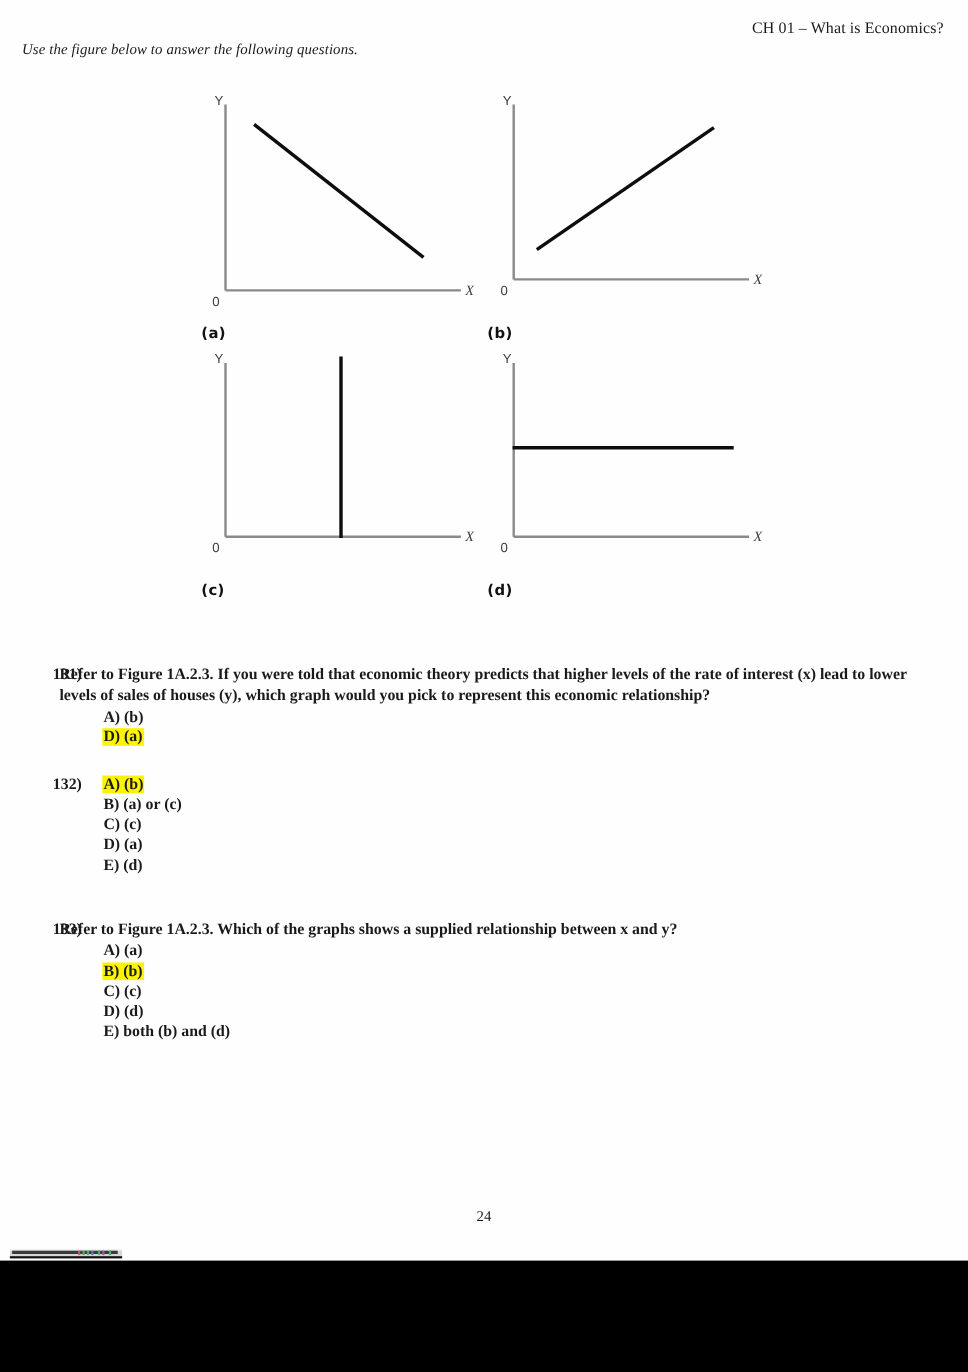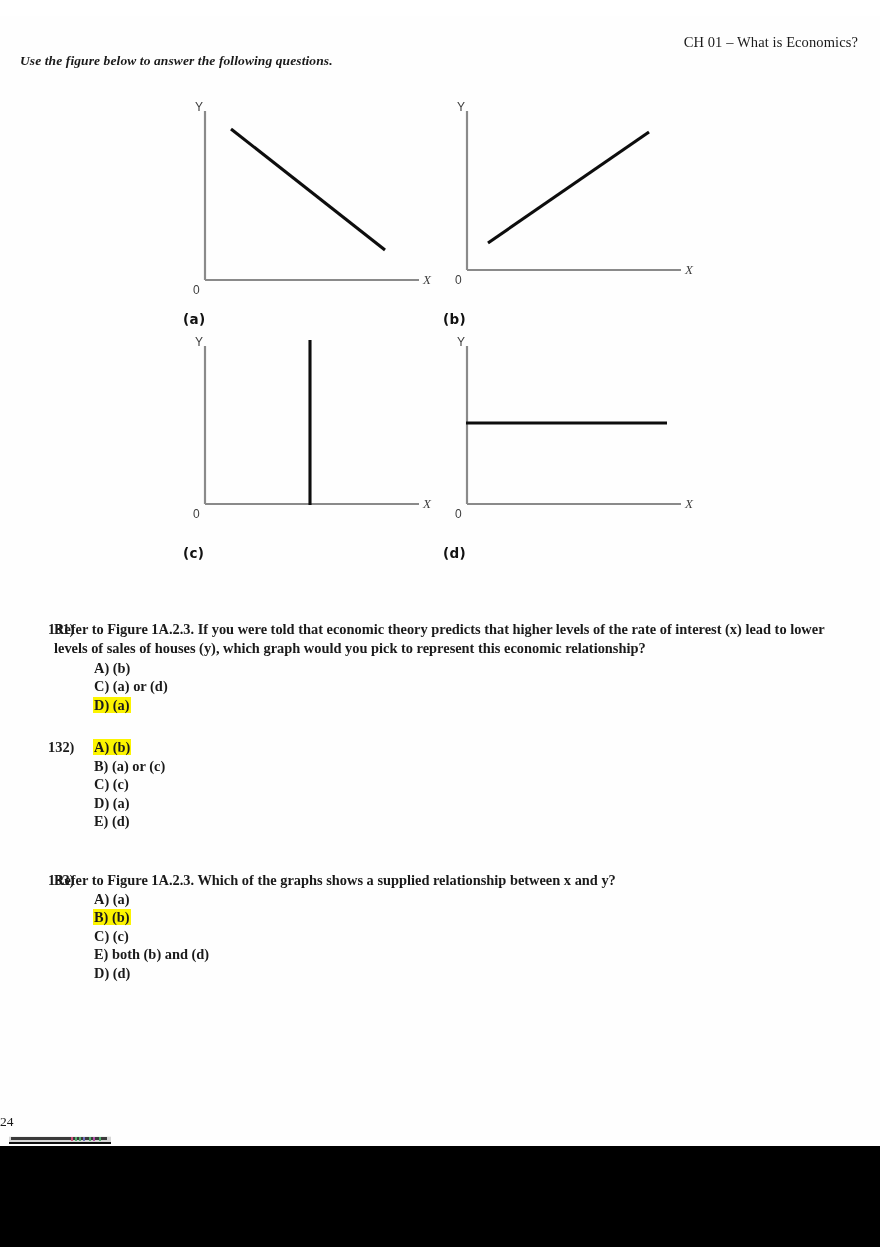--- a/index.html
+++ b/index.html
@@ -11,21 +11,21 @@
     height: 1247px;
     background: #ffffff;
     font-family: "Liberation Serif", "DejaVu Serif", serif;
     color: #1a1a1a;
     position: relative;
     overflow: hidden;
   }
 
   .page {
     position: absolute;
-    left: 0; top: 16px;
+    left: 0; top: 0;
     width: 880px;
     height: 1146px;
     background: #fefefe;
   }
 
   
   .header-right {
     position: absolute;
     right: 22px;
     top: 18px;
@@ -33,21 +33,20 @@
     letter-spacing: .1px;
     white-space: nowrap;
   }
   .intro-line {
     position: absolute;
     left: 20px;
     top: 37px;
     font-style: italic;
     font-size: 13.5px;
     letter-spacing: .1px;
-    font-weight: bold;
   }
 
   
   .figure {
     position: absolute;
     left: 0;
     top: 70px;
     width: 880px;
     height: 490px;
   }
@@ -126,21 +125,21 @@
   }
   .option.highlight > span.opt-text {
     background: #fcf400;
   }
 
   .page-number {
     position: absolute;
     top: 1098px;
     left: 0;
     width: 880px;
-    text-align: left;
+    text-align: center;
     font-size: 13.5px;
   }
 
   
   .scroll-artifact {
     position: absolute;
     left: 9px;
     top: 1134px;
     width: 102px;
     height: 10px;
@@ -240,21 +239,20 @@
   </div>
 
 
   <div class="questions">
 
     <div class="question">
       <span class="q-num">131)</span>
       <span class="q-stem">Refer to Figure 1A.2.3. If you were told that economic theory predicts that higher levels of the rate of interest (x) lead to lower levels of sales of houses (y), which graph would you pick to represent this economic relationship?</span>
       <ul class="options">
         <li class="option"><span class="opt-text">A) (b)</span></li>
-        <li class="option"><span class="opt-text">C) (a) or (d)</span></li>
         <li class="option highlight"><span class="opt-text">D) (a)</span></li>
       </ul>
     </div>
 
     <div class="question" style="margin-top:24px;">
       <span class="q-num">132)</span>
       <ul class="options">
         <li class="option highlight"><span class="opt-text">A) (b)</span></li>
         <li class="option"><span class="opt-text">B) (a) or (c)</span></li>
         <li class="option"><span class="opt-text">C) (c)</span></li>
@@ -263,22 +261,22 @@
       </ul>
     </div>
 
     <div class="question" style="margin-top:40px;">
       <span class="q-num">133)</span>
       <span class="q-stem">Refer to Figure 1A.2.3. Which of the graphs shows a supplied relationship between x and y?</span>
       <ul class="options">
         <li class="option"><span class="opt-text">A) (a)</span></li>
         <li class="option highlight"><span class="opt-text">B) (b)</span></li>
         <li class="option"><span class="opt-text">C) (c)</span></li>
+        <li class="option"><span class="opt-text">D) (d)</span></li>
         <li class="option"><span class="opt-text">E) both (b) and (d)</span></li>
-        <li class="option"><span class="opt-text">D) (d)</span></li>
       </ul>
     </div>
 
   </div>
 
   <div class="page-number">24</div>
 
 </div>
 
 <div class="scroll-artifact">

